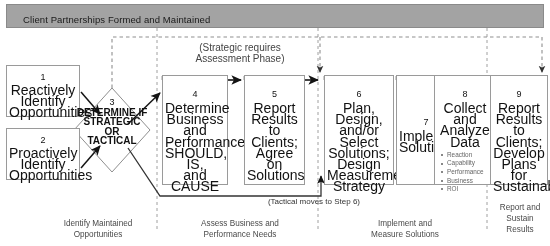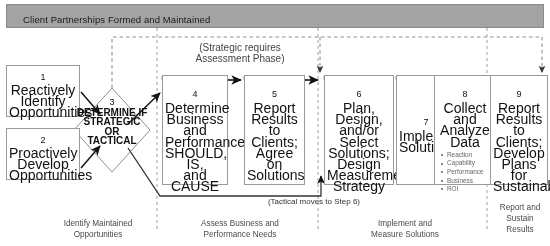--- a/index.html
+++ b/index.html
@@ -235,21 +235,21 @@
 
   <div class="sbox" id="box1">
     <span class="pnum">1</span>
     <span class="ptext">Reactively
 Identify
 Opportunities</span>
   </div>
   <div class="sbox" id="box2">
     <span class="pnum">2</span>
     <span class="ptext">Proactively
-Develop
+Identify
 Opportunities</span>
   </div>
 
   <div class="diamond-num">3</div>
   <div class="diamond-label">DETERMINE IF
 STRATEGIC OR
 TACTICAL</div>
 
   <div class="pbox" id="pbox4" style="left:162px;width:66px;">
     <span class="pnum">4</span>

